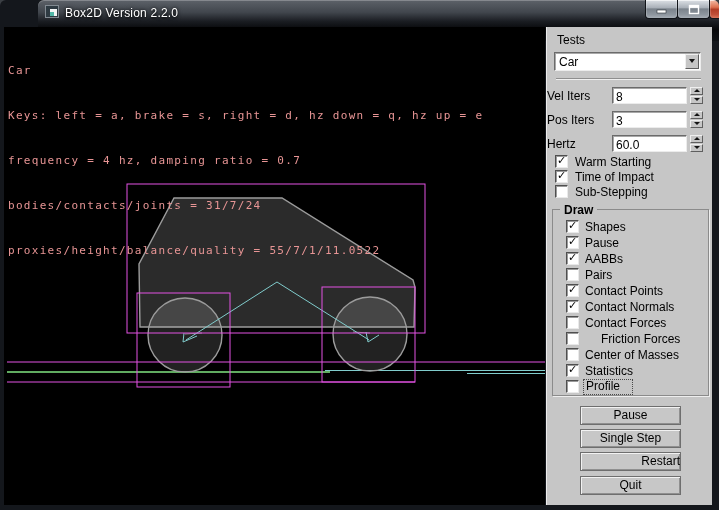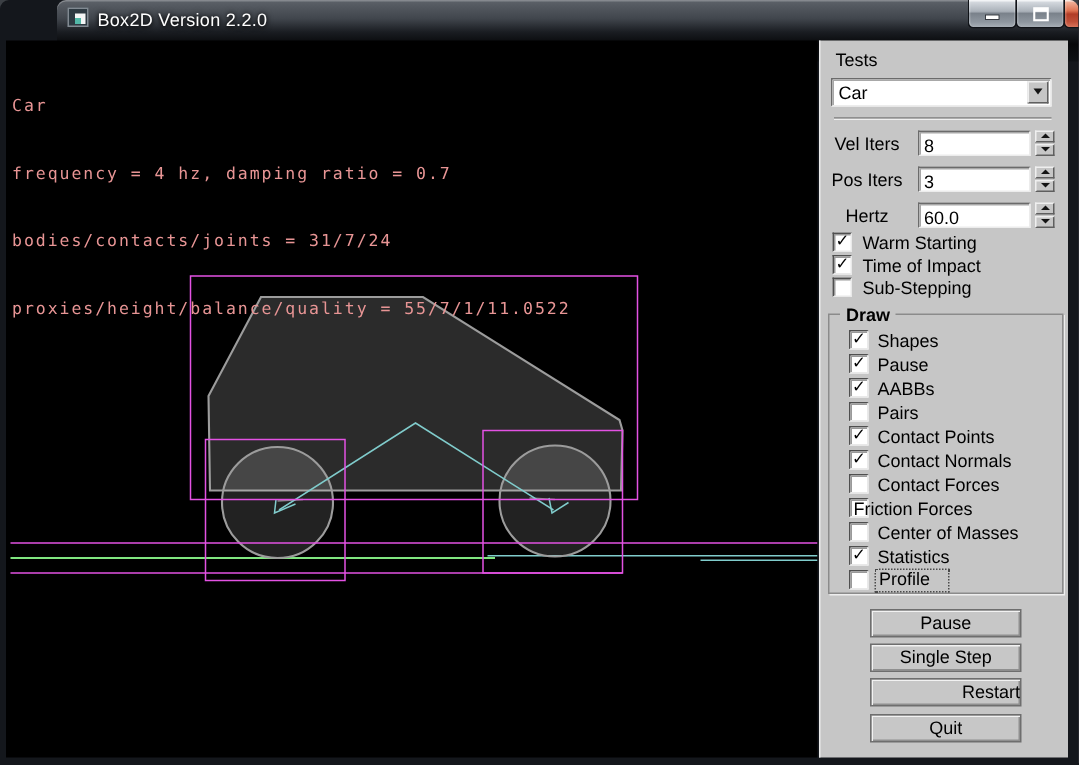--- a/index.html
+++ b/index.html
@@ -40,21 +40,21 @@
   .glabel{position:absolute;font-size:12px;color:#000;line-height:13px;}
   .sunken{background:#ffffff;border:1px solid;border-color:#6b6b6b #ececec #ececec #6b6b6b;
     box-shadow:inset 1px 1px 0 #a8a8a8;box-sizing:border-box;}
   .dropdown{position:absolute;left:7px;top:25px;width:147px;height:19px;}
   .dropdown .value{position:absolute;left:4px;top:2px;font-size:12px;}
   .drop-arrow{position:absolute;right:1px;top:1px;width:14px;height:15px;background:#c6c6c6;
     border:1px solid;border-color:#efefef #5f5f5f #5f5f5f #efefef;box-sizing:border-box;}
   .tri-down{width:0;height:0;border-left:3px solid transparent;border-right:3px solid transparent;border-top:4px solid #141414;margin:4px auto 0;}
   .tri-up{width:0;height:0;border-left:3px solid transparent;border-right:3px solid transparent;border-bottom:4px solid #141414;margin:2px auto 0;}
   .separator{position:absolute;left:9px;top:51px;width:145px;height:0;border-top:1px solid #8f8f8f;box-shadow:0 1px 0 #efefef;}
-  .spin-label{position:absolute;left:0;width:62px;text-align:center;font-size:12px;}
+  .spin-label{position:absolute;left:0;width:62px;text-align:left;font-size:12px;}
   .spin-edit{position:absolute;left:65px;width:75px;height:17px;}
   .spin-edit .value{position:absolute;left:3px;top:2px;font-size:12px;}
   .spinner{position:absolute;left:143px;width:13px;height:17px;}
   .spinbtn{position:absolute;left:0;width:13px;height:8px;background:#c6c6c6;border:1px solid;
     border-color:#efefef #5f5f5f #5f5f5f #efefef;box-sizing:border-box;}
   .spinbtn.up{top:0;} .spinbtn.down{top:9px;}
   .spinbtn .tri-up{border-bottom-width:3px;border-left-width:3px;border-right-width:3px;margin:1px auto 0;}
   .spinbtn .tri-down{border-top-width:3px;border-left-width:3px;border-right-width:3px;margin:1px auto 0;}
   .cb{position:absolute;width:13px;height:13px;background:#fff;border:1px solid;
     border-color:#4f4f4f #e9e9e9 #e9e9e9 #4f4f4f;box-shadow:inset 1px 1px 0 #9a9a9a;box-sizing:border-box;}
@@ -118,20 +118,21 @@
       <polyline class="joint" points="362,305 364,315 375,308"></polyline>
 
       <rect class="aabb" x="123" y="157" width="298" height="149"></rect>
       <rect class="aabb" x="133" y="266" width="93" height="94"></rect>
       <rect class="aabb" x="318" y="260" width="93" height="95"></rect>
       <line class="aabb" x1="3" y1="335" x2="541" y2="335"></line>
       <line class="aabb" x1="3" y1="355" x2="411" y2="355"></line>
     </svg>
     <div class="debug-text">
       <div>Car</div>
+      <div>Keys: left = a, brake = s, right = d, hz down = q, hz up = e</div>
       <div>frequency = 4 hz, damping ratio = 0.7</div>
       <div>bodies/contacts/joints = 31/7/24</div>
       <div>proxies/height/balance/quality = 55/7/1/11.0522</div>
     </div>
   </div>
 
   <div class="panel">
 
     <div class="glabel" style="left:10px;top:7px;">Tests</div>
 
@@ -210,21 +211,21 @@
     <div class="cb on" style="left:19px;top:257px;"></div>
     <div class="glabel" style="left:38px;top:258px;">Contact Points</div>
 
     <div class="cb on" style="left:19px;top:273px;"></div>
     <div class="glabel" style="left:38px;top:274px;">Contact Normals</div>
 
     <div class="cb" style="left:19px;top:289px;"></div>
     <div class="glabel" style="left:38px;top:290px;">Contact Forces</div>
 
     <div class="cb" style="left:19px;top:305px;"></div>
-    <div class="glabel" style="left:22px;top:306px;">Friction Forces</div>
+    <div class="glabel" style="left:54px;top:306px;">Friction Forces</div>
 
     <div class="cb" style="left:19px;top:321px;"></div>
     <div class="glabel" style="left:38px;top:322px;">Center of Masses</div>
 
     <div class="cb on" style="left:19px;top:337px;"></div>
     <div class="glabel" style="left:38px;top:338px;">Statistics</div>
 
     <div class="cb" style="left:19px;top:353px;"></div>
     <div class="glabel" style="left:37px;top:353px;">
       <span class="focus-dotted">Profile</span>

